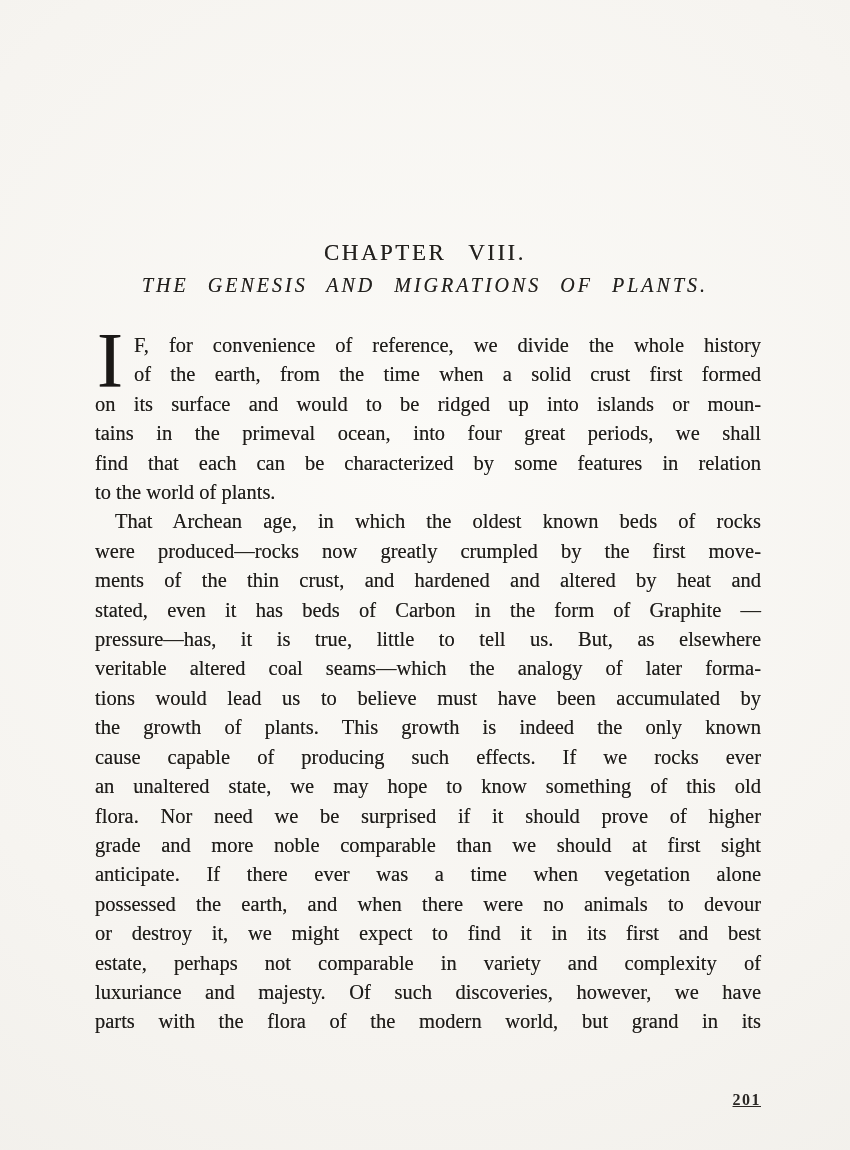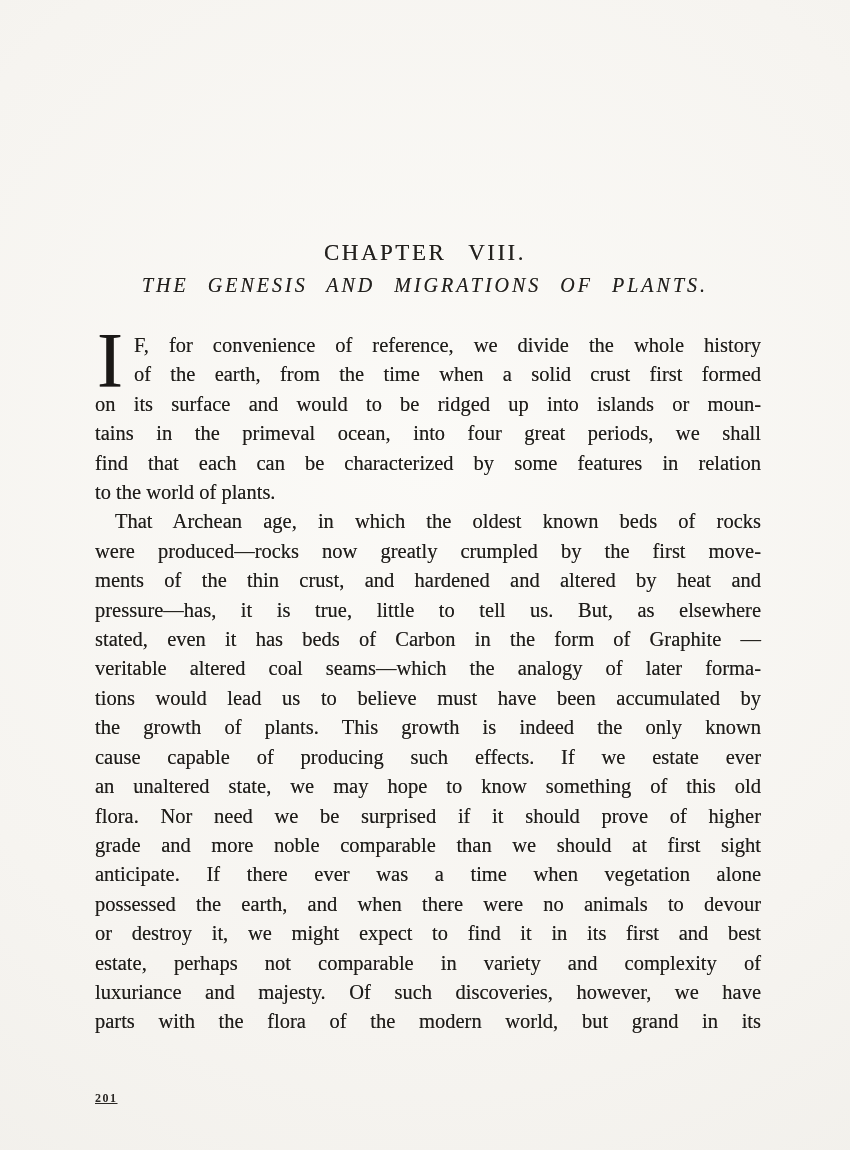--- a/index.html
+++ b/index.html
@@ -70,22 +70,22 @@
     height: 55px;
     margin: 2px 11px 0 2px;
     color: #1a1816;
     text-shadow: 0 0 0.6px rgba(20,18,16,0.6);
   }
   .page-number {
     position: absolute;
     top: 1091px;
     left: 95px;
     width: 666px;
-    text-align: left;
-    font-size: 12px;
+    text-align: right;
+    font-size: 16px;
     font-weight: bold;
     letter-spacing: 1.5px;
     color: #2a2724;
     text-decoration: underline;
   }
 </style>
 </head>
 <body>
 
 <div class="page">
@@ -98,26 +98,26 @@
         <div class="line justified">of the earth, from the time when a solid crust first formed</div>
         <div class="line justified">on its surface and would to be ridged up into islands or moun-</div>
         <div class="line justified">tains in the primeval ocean, into four great periods, we shall</div>
         <div class="line justified">find that each can be characterized by some features in relation</div>
         <div class="line">to the world of plants.</div>
       </div>
       <div class="paragraph">
         <div class="line justified indented">That Archean age, in which the oldest known beds of rocks</div>
         <div class="line justified">were produced—rocks now greatly crumpled by the first move-</div>
         <div class="line justified">ments of the thin crust, and hardened and altered by heat and</div>
+        <div class="line justified">stated, even it has beds of Carbon in the form of Graphite —</div>
         <div class="line justified">pressure—has, it is true, little to tell us.  But, as elsewhere</div>
-        <div class="line justified">stated, even it has beds of Carbon in the form of Graphite —</div>
         <div class="line justified">veritable altered coal seams—which the analogy of later forma-</div>
         <div class="line justified">tions would lead us to believe must have been accumulated by</div>
         <div class="line justified">the growth of plants.  This growth is indeed the only known</div>
-        <div class="line justified">cause capable of producing such effects.  If we estate ever</div>
+        <div class="line justified">cause capable of producing such effects.  If we rocks ever</div>
         <div class="line justified">an unaltered state, we may hope to know something of this old</div>
         <div class="line justified">flora.  Nor need we be surprised if it should prove of higher</div>
         <div class="line justified">grade and more noble comparable than we should at first sight</div>
         <div class="line justified">anticipate.  If there ever was a time when vegetation alone</div>
         <div class="line justified">possessed the earth, and when there were no animals to devour</div>
         <div class="line justified">or destroy it, we might expect to find it in its first and best</div>
         <div class="line justified">estate, perhaps not comparable in variety and complexity of</div>
         <div class="line justified">luxuriance and majesty.  Of such discoveries, however, we have</div>
         <div class="line justified">parts with the flora of the modern world, but grand in its</div>
       </div>

